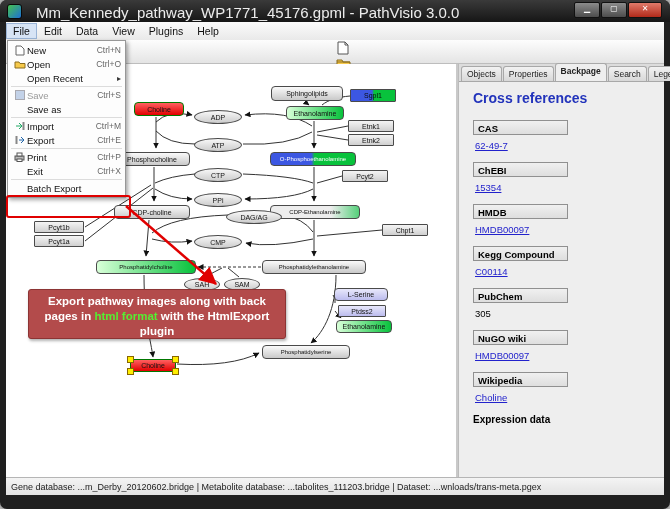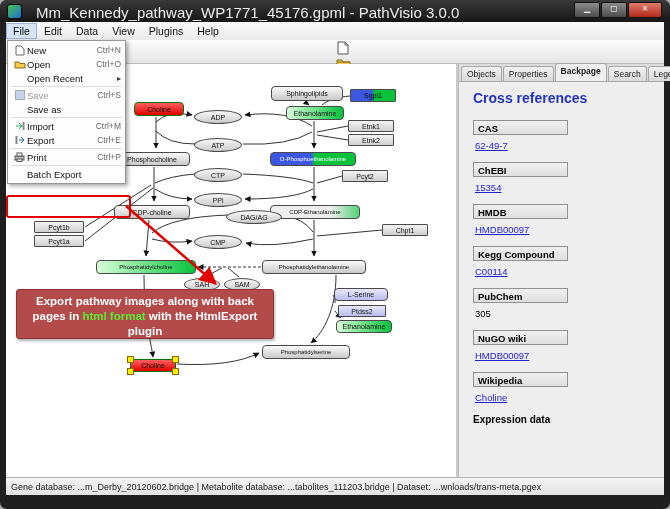--- a/index.html
+++ b/index.html
@@ -60,21 +60,21 @@
   .filemenu{position:absolute;left:1px;top:18px;width:117px;background:#fdfdfd;border:1px solid #979797;box-shadow:2px 2px 4px rgba(0,0,0,.35);z-index:60;padding:2px 0;}
   .fm-item{display:flex;align-items:center;height:14px;font-size:9.5px;color:#111;padding:0 4px;}
   .fm-item .ic{width:15px;display:flex;justify-content:center;}
   .fm-item .lbl{flex:1;}
   .fm-item .sc{color:#666;font-size:8.5px;}
   .fm-item.disabled{color:#9a9a9a;}
   .fm-sep{height:1px;background:#dcdcdc;margin:1px 3px;}
   .fm-arrow{font-size:8px;color:#333;}
   .batch-outline{position:absolute;left:0px;top:173px;width:121px;height:19px;border:2px solid #e00000;border-radius:3px;z-index:65;pointer-events:none;}
   
-  .callout{position:absolute;left:10px;top:267px;width:258px;height:50px;background:#b34b4b;border:1px solid #8c3434;border-radius:3px;z-index:70;color:#fff;font-weight:bold;font-size:11.5px;text-align:center;padding:4px 8px;box-sizing:border-box;line-height:1.3;box-shadow:1px 2px 3px rgba(0,0,0,.3);}
+  .callout{position:absolute;left:22px;top:267px;width:258px;height:50px;background:#b34b4b;border:1px solid #8c3434;border-radius:3px;z-index:70;color:#fff;font-weight:bold;font-size:11.5px;text-align:center;padding:4px 8px;box-sizing:border-box;line-height:1.3;box-shadow:1px 2px 3px rgba(0,0,0,.3);}
   .callout .hl{color:#55ee33;}
   .overlay-svg{position:absolute;left:0;top:0;width:670px;height:509px;z-index:68;pointer-events:none;}
   .edge-svg{position:absolute;left:0;top:0;z-index:1;}
 </style>
 </head>
 <body>
 
 <div class="window">
 
   <div class="titlebar">
@@ -388,20 +388,25 @@
         <span class="ic">
             <svg width="11" height="10">
               <rect x="1" y="4" width="9" height="4" fill="#bbb" stroke="#555"></rect>
               <rect x="3" y="1" width="5" height="3" fill="#fff" stroke="#555"></rect>
               <rect x="3" y="7" width="5" height="2.5" fill="#fff" stroke="#555"></rect>
             </svg>
           </span>
         <span class="lbl">Print</span>
         <span class="sc">Ctrl+P</span>
       </div>
+      <div class="fm-item">
+        <span class="ic"></span>
+        <span class="lbl">Exit</span>
+        <span class="sc">Ctrl+X</span>
+      </div>
       <div class="fm-sep"></div>
       <div class="fm-item">
         <span class="ic"></span>
         <span class="lbl">Batch Export</span>
         <span class="sc"></span>
       </div>
     </div>
     <div class="batch-outline"></div>
 
     <div class="callout">

